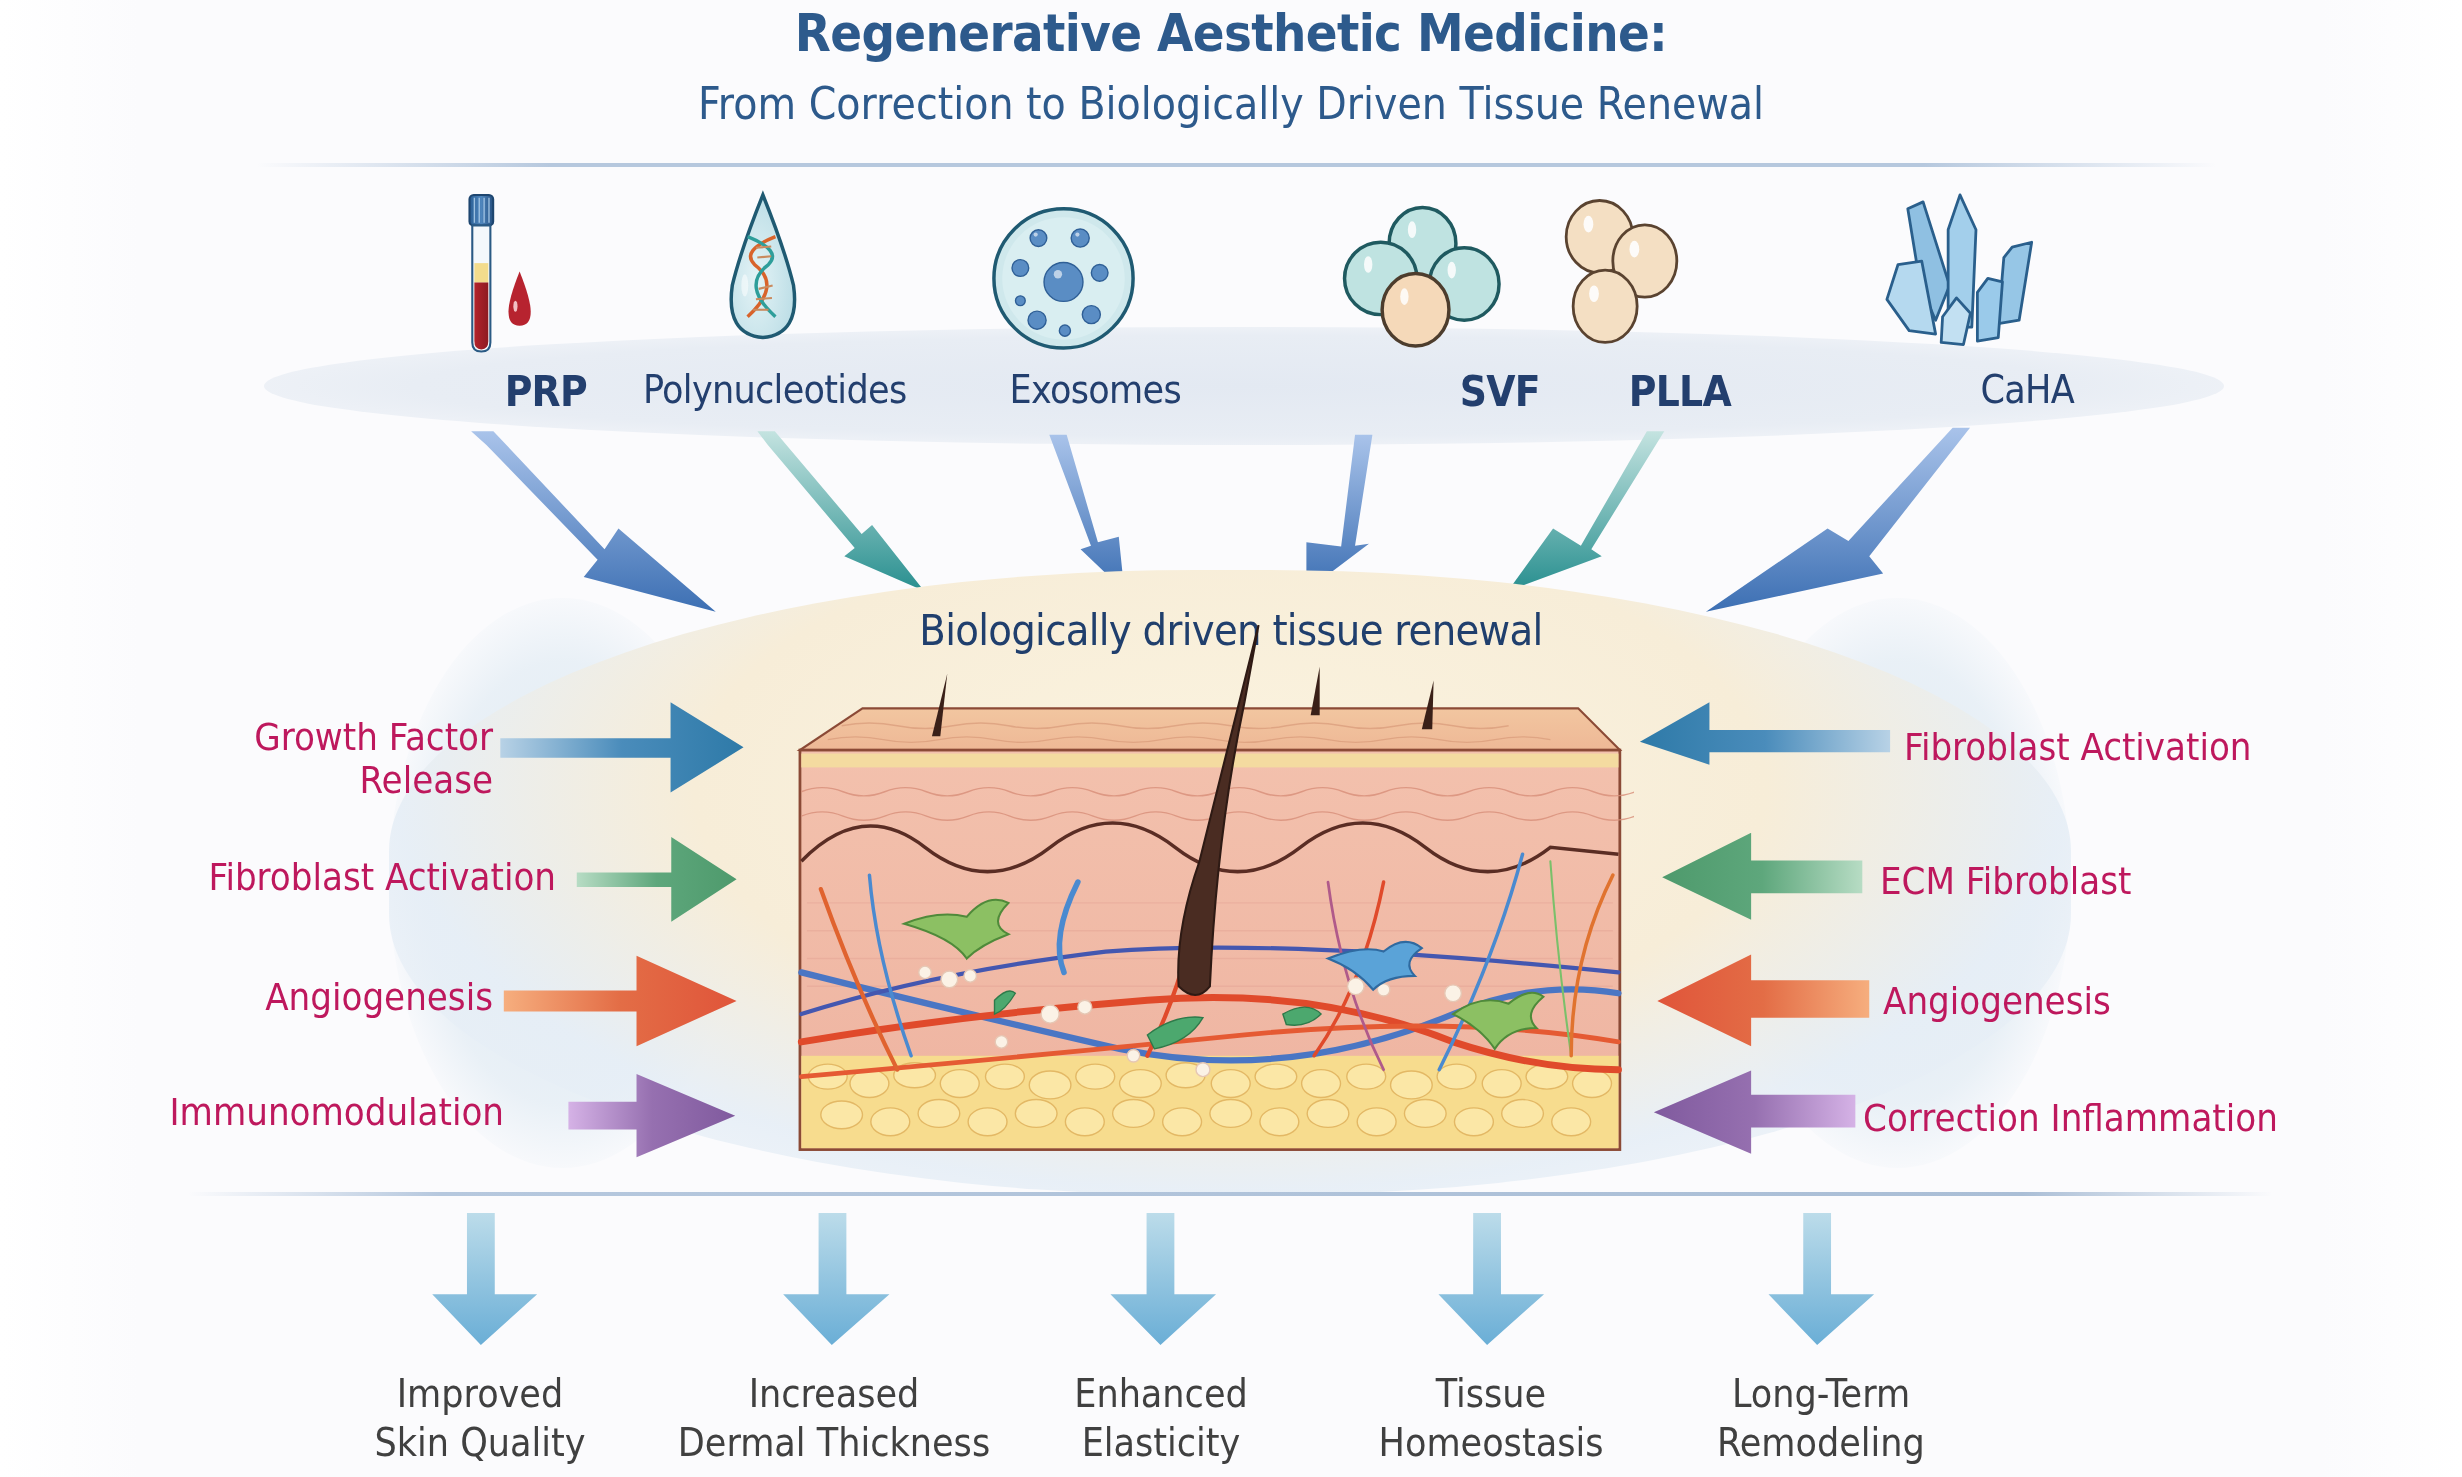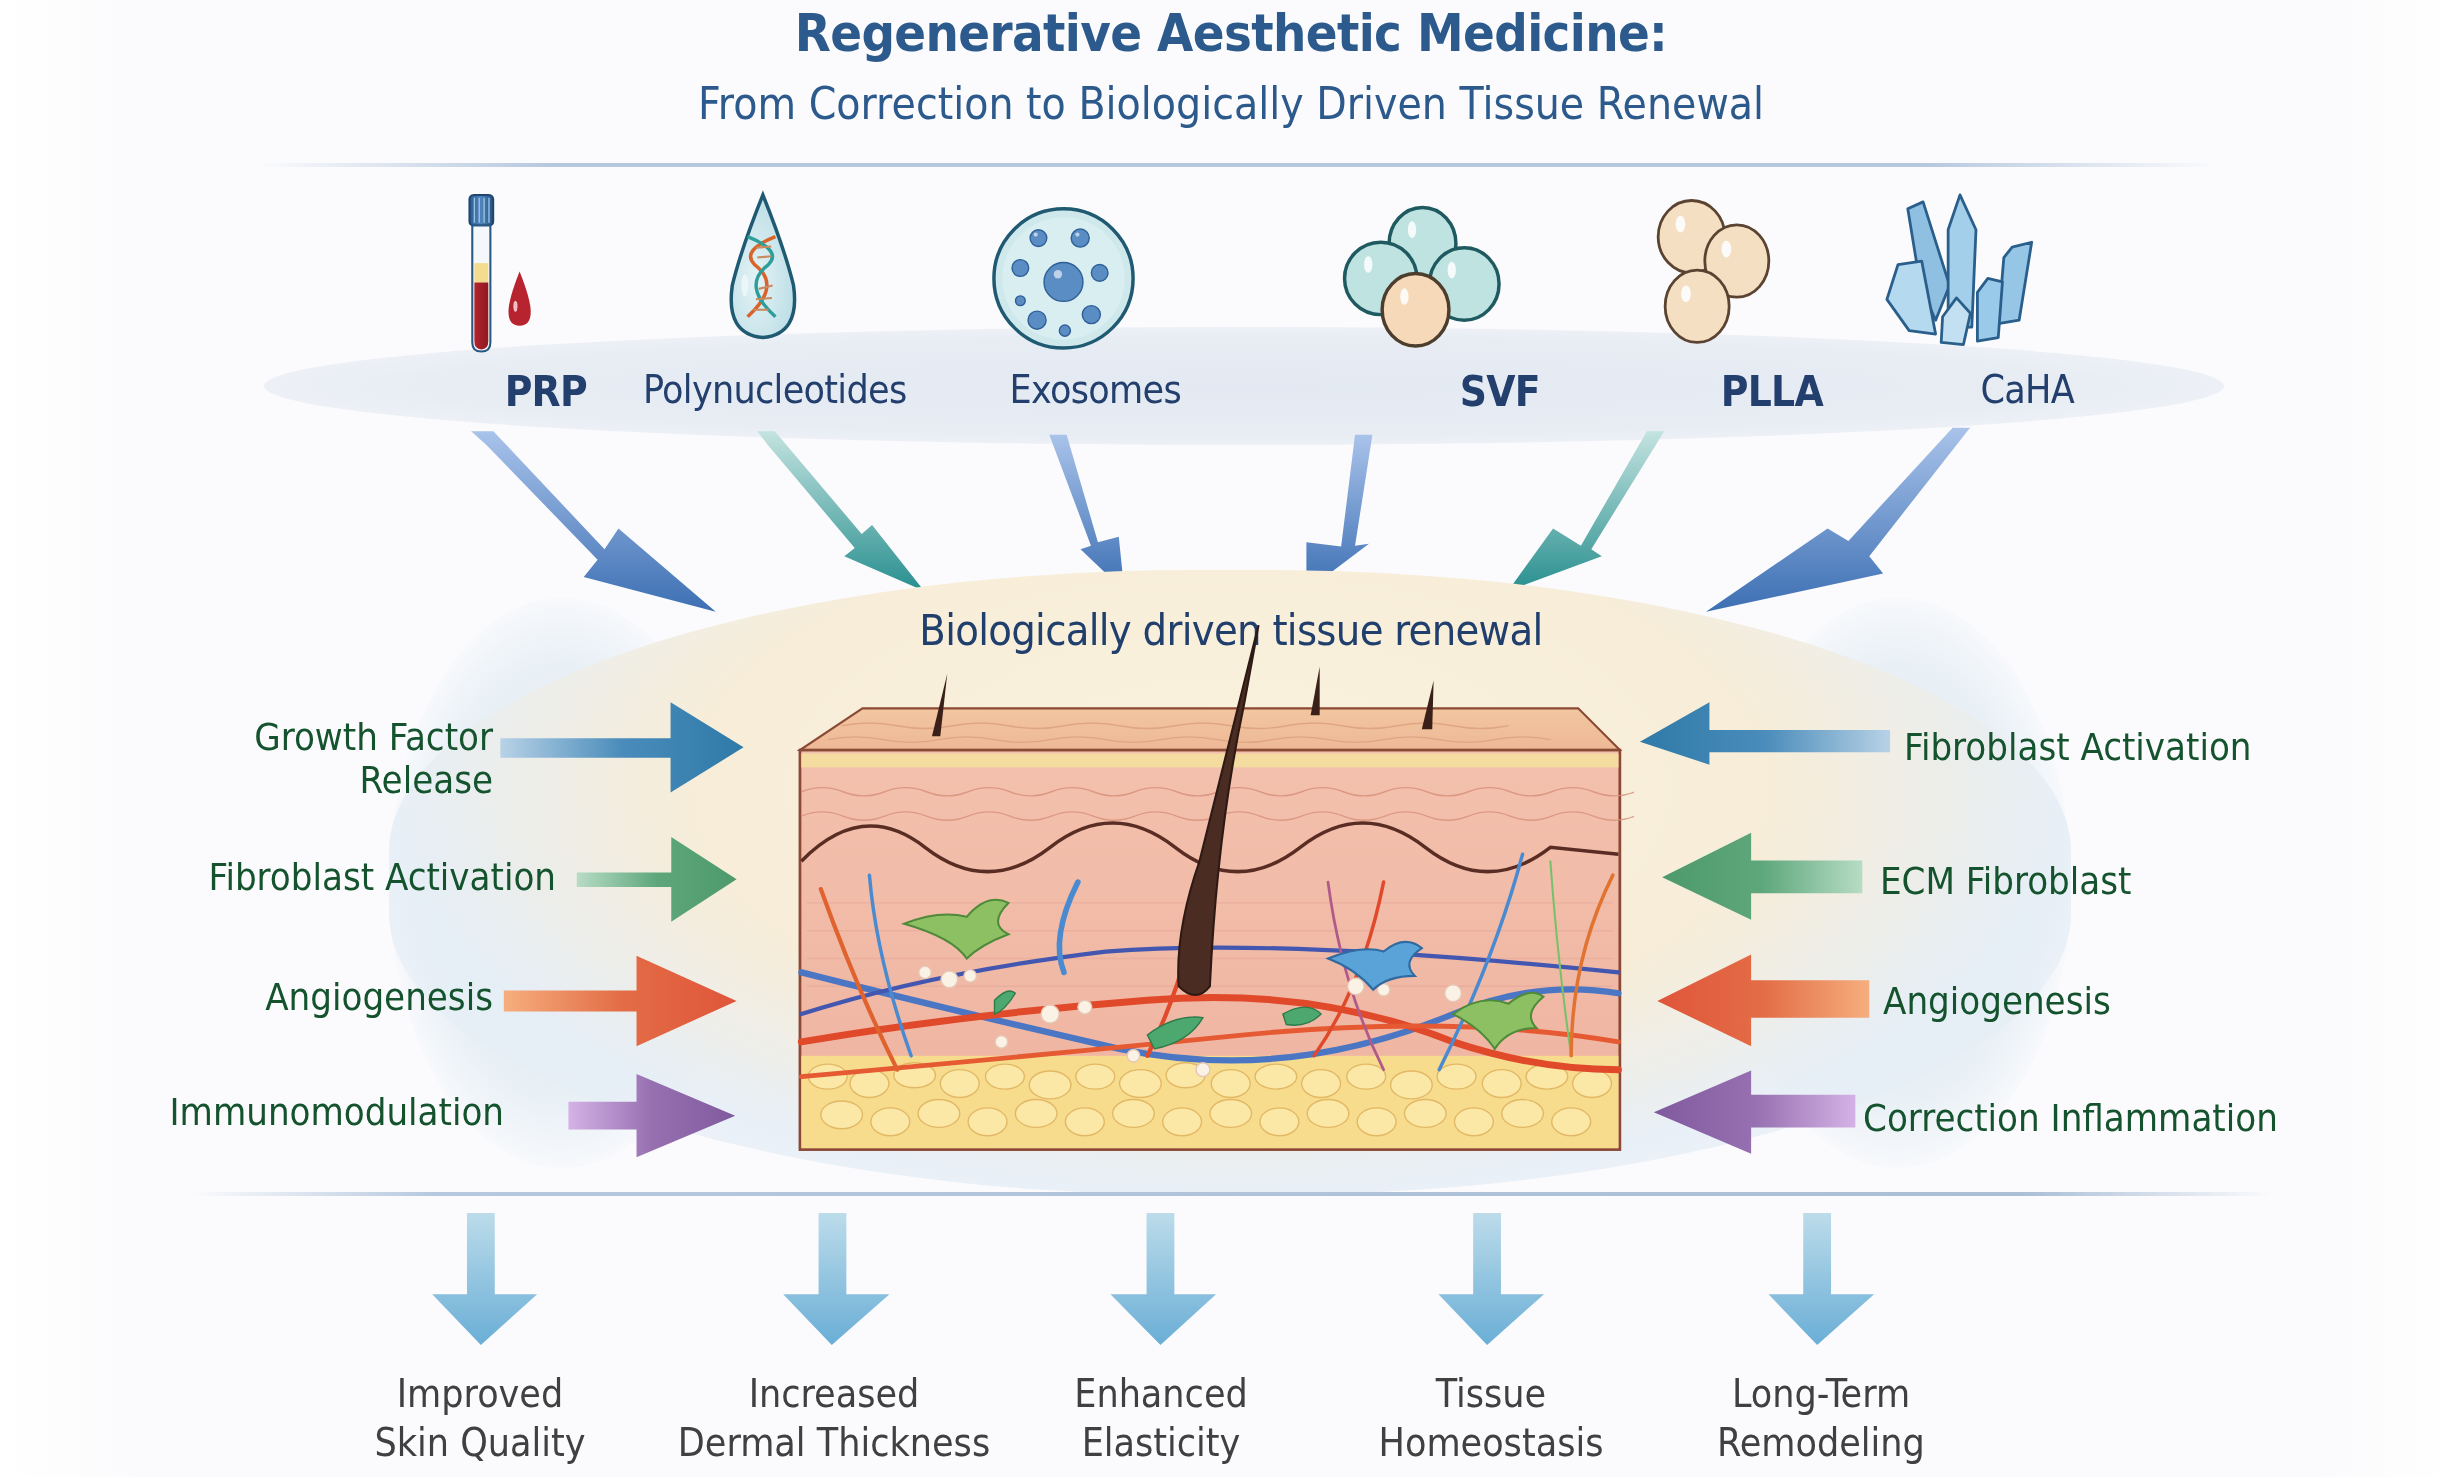--- a/index.html
+++ b/index.html
@@ -53,21 +53,21 @@
   .glow-side { position:absolute; top:598px; width:347px; height:570px; border-radius:50%;
     background:radial-gradient(ellipse at center,#dde9f2 0%,rgba(221,233,242,0.6) 55%,rgba(250,250,252,0) 75%); }
 
   .center-label {
     position:absolute; left:0; width:2462px; top:605px; text-align:center;
     font-size:43px; font-weight:normal; color:#203f6d; letter-spacing:-0.7px;
   }
 
   .skin { position:absolute; left:758px; top:625px; width:876px; height:535px; }
 
-  .mech { position:absolute; font-size:38px; color:#14532d; line-height:43px; }
+  .mech { position:absolute; font-size:38px; color:#be185d; line-height:43px; }
   .mech.left { text-align:right; }
   .mech.right { text-align:left; }
 
   .outcome { position:absolute; top:1209px; width:278px; text-align:center; }
   .outcome-label {
     position:absolute; top:160px; left:-28px; width:334px; text-align:center;
     font-size:39px; color:#404040; line-height:49px; white-space:pre-line;
   }
 </style>
 </head>
@@ -169,21 +169,21 @@
     <g fill="#ffffff" opacity="0.85">
         <ellipse cx="115" cy="70" rx="6" ry="12"></ellipse>
         <ellipse cx="52" cy="120" rx="6" ry="12"></ellipse>
         <ellipse cx="172" cy="128" rx="6" ry="12"></ellipse>
         <ellipse cx="104" cy="166" rx="6" ry="12"></ellipse>
       </g>
   </svg>
   <div class="agent-label">SVF</div>
 </div>
 
-<div class="agent" style="left:1587px;">
+<div class="agent" style="left:1495px;">
   <svg width="181" height="174" viewBox="0 0 260 250">
     <g stroke="#5a4330" stroke-width="4" fill="#f4dfc3">
       <ellipse cx="110" cy="80" rx="48" ry="52"></ellipse>
       <ellipse cx="175" cy="115" rx="46" ry="52"></ellipse>
       <ellipse cx="118" cy="180" rx="46" ry="52"></ellipse>
     </g>
     <g fill="#ffffff" opacity="0.9">
         <ellipse cx="94" cy="62" rx="7" ry="12"></ellipse>
         <ellipse cx="160" cy="98" rx="7" ry="12"></ellipse>
         <ellipse cx="102" cy="162" rx="7" ry="12"></ellipse>

